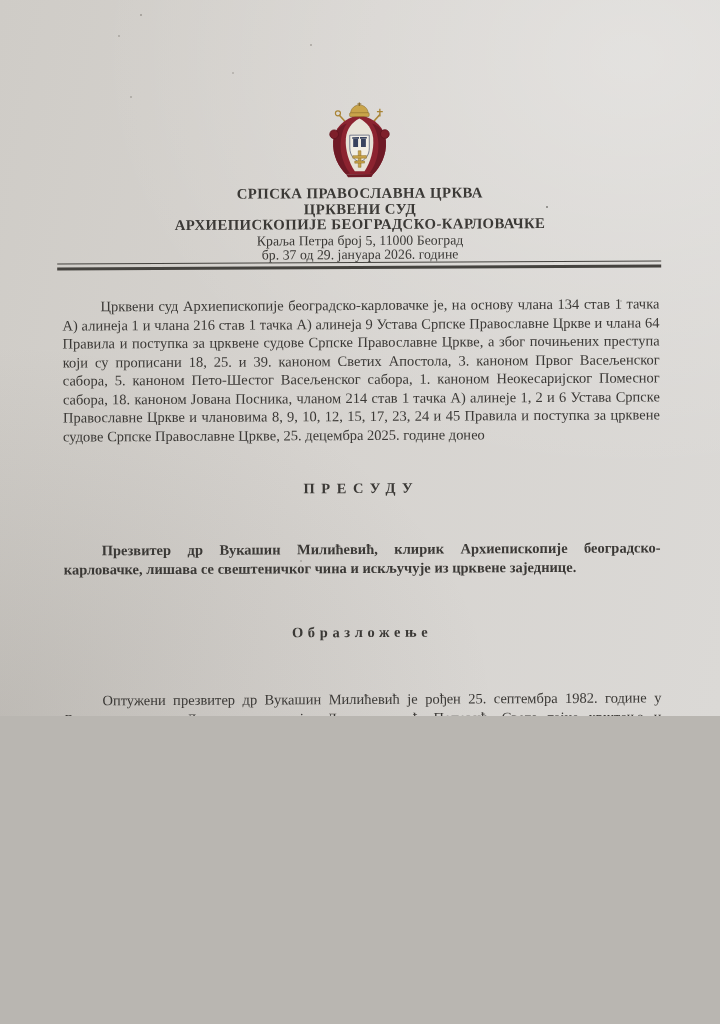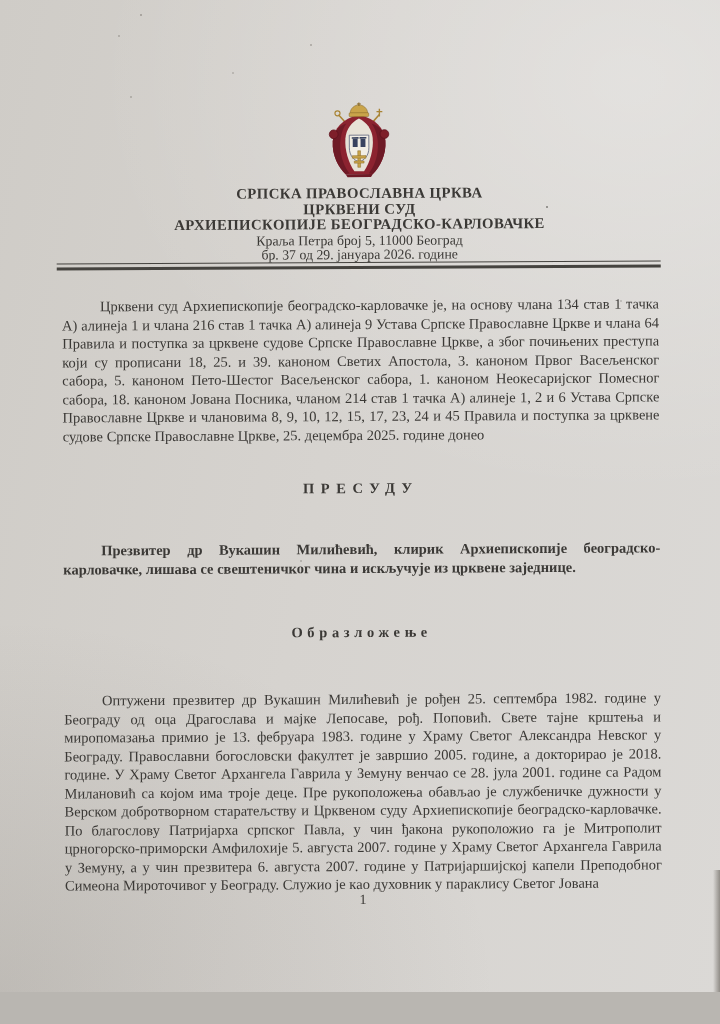--- a/index.html
+++ b/index.html
@@ -1,17 +1,17 @@
 <!DOCTYPE html>
 <html><head>
 <meta charset="utf-8">
 <style>
   html,body{margin:0;padding:0;background:#b9b6b1;}
   #screen{
-    position:relative;width:720px;height:992px;overflow:hidden;
+    position:relative;width:720px;height:716px;overflow:hidden;
     background:
       radial-gradient(ellipse 900px 700px at 88% 8%, rgba(255,255,255,0.28), rgba(255,255,255,0) 60%),
       radial-gradient(ellipse 800px 600px at 0% 100%, rgba(88,82,74,0.16), rgba(88,82,74,0) 62%),
       linear-gradient(100deg,#cfccc7 0%, #d6d3cf 45%, #dbd9d6 100%);
     font-family:"Liberation Serif","DejaVu Serif",serif;
     color:#3b3936;
   }
   .doc{position:absolute;inset:0;transform:rotate(-0.3deg);transform-origin:50% 32%;}
   .abs{position:absolute;}
   .center{left:0;right:0;text-align:center;}

